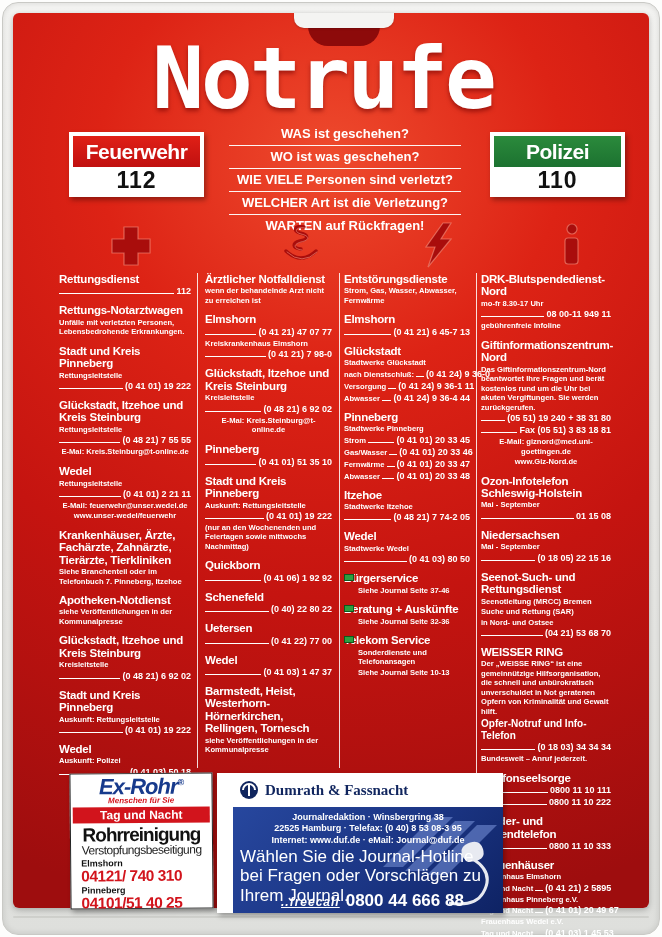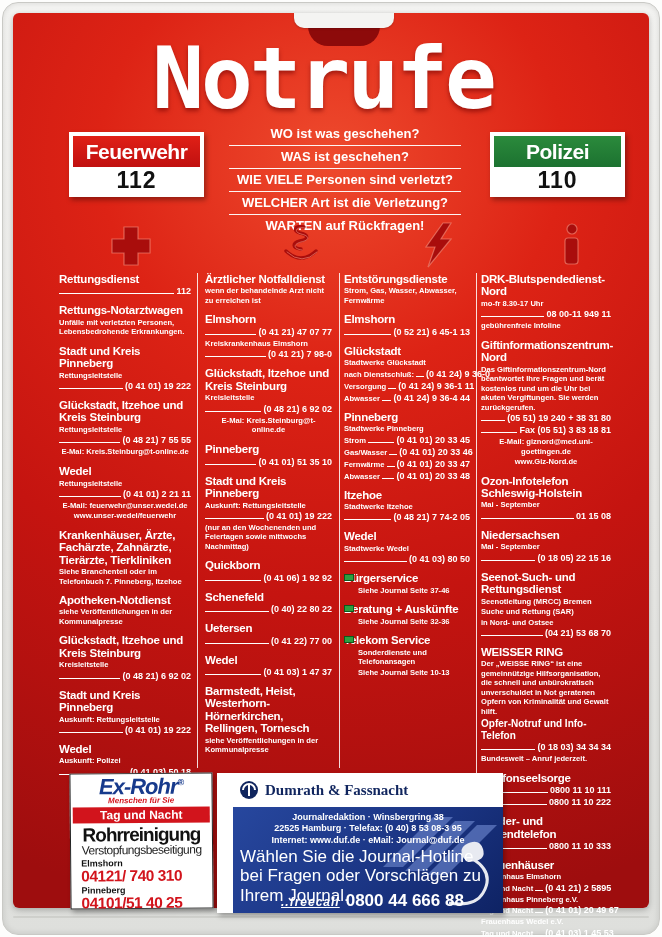--- a/index.html
+++ b/index.html
@@ -96,22 +96,22 @@
     <div class="sleeve-flap2"></div>
     <div class="sleeve-flap"></div>
   </div>
 
   <div class="poster">
     <div class="hang-hole"></div>
 
     <div class="title">Notrufe</div>
 
     <div class="questions">
+      <div class="q">WAS ist geschehen?</div>
       <div class="q">WO ist was geschehen?</div>
-      <div class="q">WAS ist geschehen?</div>
       <div class="q">WIE VIELE Personen sind verletzt?</div>
       <div class="q">WELCHER Art ist die Verletzung?</div>
       <div class="q">WARTEN auf Rückfragen!</div>
     </div>
 
     <div class="badge fire">
       <div class="badge-top fire-top">Feuerwehr</div>
       <div class="badge-num">112</div>
     </div>
     <div class="badge police">
@@ -297,21 +297,21 @@
       </div>
     <div class="col" style="left:331px;width:126px">
         <div class="entry">
           <div class="eh">Entstörungsdienste</div>
           <div class="es">Strom, Gas, Wasser, Abwasser, Fernwärme</div>
         </div>
         <div class="entry">
           <div class="eh">Elmshorn</div>
           <div class="pline">
             <span class="prule"></span>
-            <span class="pnum">(0 52 21) 6 45-1 13</span>
+            <span class="pnum">(0 41 21) 6 45-7 13</span>
           </div>
         </div>
         <div class="entry">
           <div class="eh">Glückstadt</div>
           <div class="es">Stadtwerke Glückstadt</div>
           <div class="pline">
             <span class="plabel">nach Dienstschluß:</span>
             <span class="prule"></span>
             <span class="pnum">(0 41 24) 9 36-0</span>
           </div>

